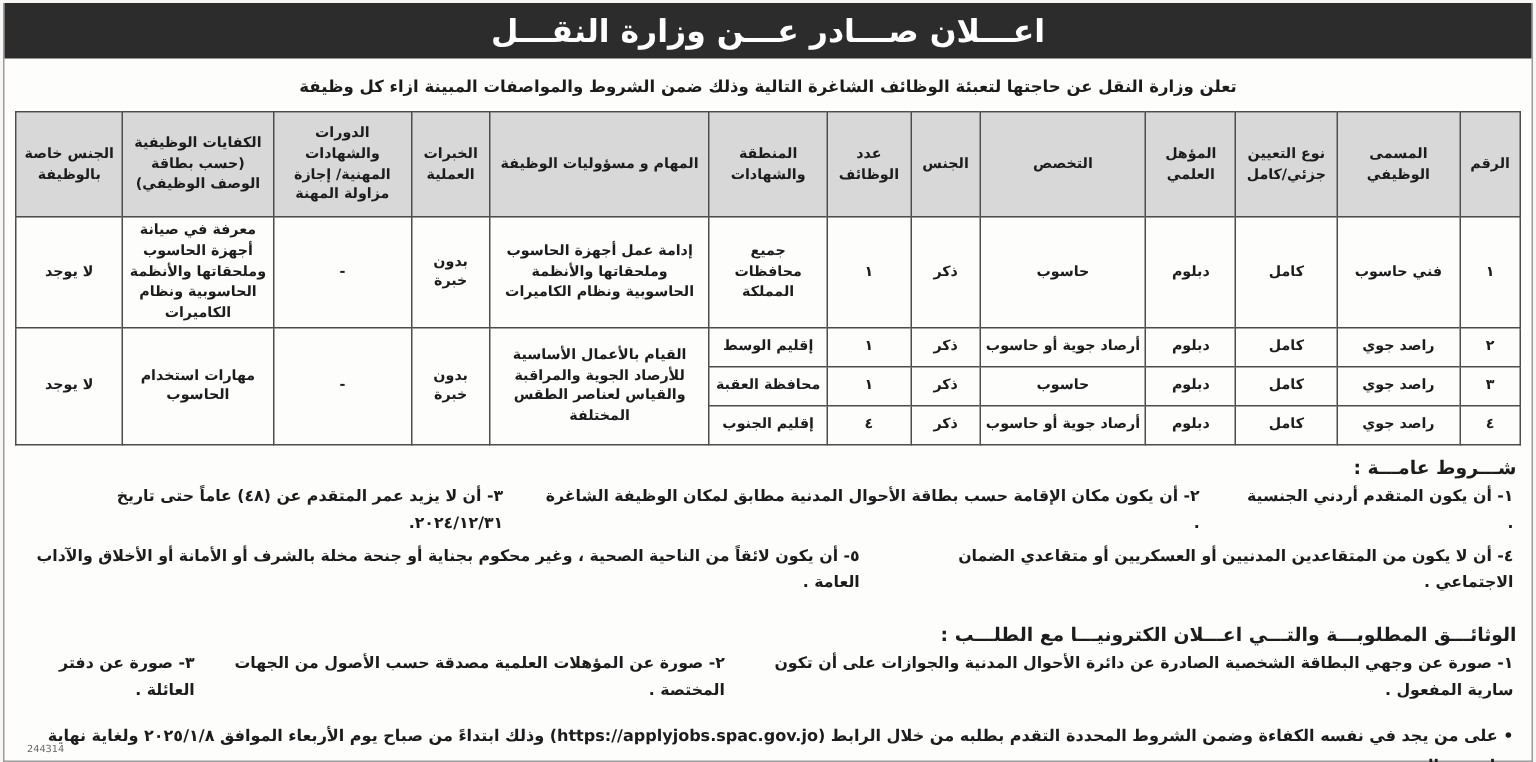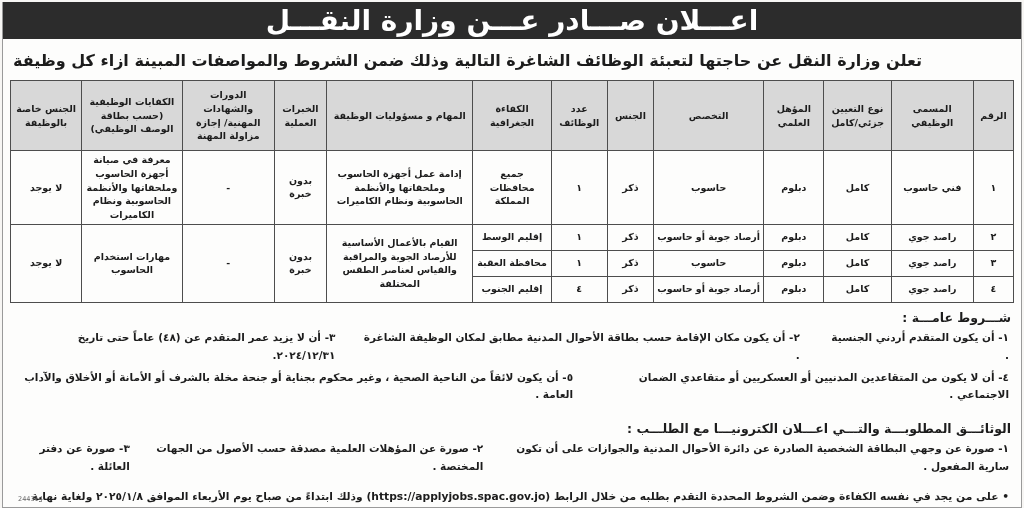--- a/index.html
+++ b/index.html
@@ -2,22 +2,22 @@
 <html lang="ar" dir="rtl"><head>
 <meta charset="utf-8">
 <style>
   * { margin:0; padding:0; box-sizing:border-box; }
   html,body { width:1024px; height:508px; overflow:hidden; background:#f7f6f4; }
   body { font-family:"DejaVu Sans", sans-serif; color:#1c1c1c; font-weight:bold; direction:rtl; }
   .ad { position:relative; margin:0 2px; height:506px; background:#fdfdfc;
         border-left:1px solid #9a9a9a; border-right:1px solid #9a9a9a; border-bottom:1px solid #9a9a9a; }
   .title-bar { margin-top:2px; height:37px; background:#2c2c2c; color:#ffffff;
                display:flex; align-items:center; justify-content:center;
-               font-size:28px; letter-spacing:1px; }
-  .intro { padding:12px 10px 6px 10px; text-align:left; font-size:16px; }
+               font-size:21px; letter-spacing:1px; }
+  .intro { padding:12px 10px 6px 10px; text-align:center; font-size:11px; }
   table { width:calc(100% - 14px); margin:4px 7px 0 7px; border-collapse:collapse; table-layout:fixed; }
   th,td { border:1px solid #4d4d4d; text-align:center; vertical-align:middle;
           font-size:9.5px; line-height:1.45; padding:2px 3px; word-wrap:break-word; }
   th { background:#d8d8d8; }
   thead tr { height:70px; }
   tr.row-tall { height:66px; }
   tr.row-short { height:26px; }
   .section-heading { padding:7px 10px 2px 10px; font-size:12.5px; }
   .flex-line { display:flex; align-items:baseline; column-gap:26px; padding:2px 12px; font-size:10.5px; line-height:1.7; }
   .flex-line .push-end { margin-inline-start:auto; }
@@ -54,21 +54,21 @@
     </colgroup>
     <thead>
       <tr>
         <th>الرقم</th>
         <th>المسمى الوظيفي</th>
         <th>نوع التعيين جزئي/كامل</th>
         <th>المؤهل العلمي</th>
         <th>التخصص</th>
         <th>الجنس</th>
         <th>عدد الوظائف</th>
-        <th>الكفاءة الجغرافية</th>
+        <th>المنطقة والشهادات</th>
         <th>المهام و مسؤوليات الوظيفة</th>
         <th>الخبرات العملية</th>
         <th>الدورات والشهادات المهنية/ إجازة مزاولة المهنة</th>
         <th>الكفايات الوظيفية (حسب بطاقة الوصف الوظيفي)</th>
         <th>الجنس خاصة بالوظيفة</th>
       </tr>
     </thead>
     <tbody>
       <tr class="row-tall">
         <td>١</td>

